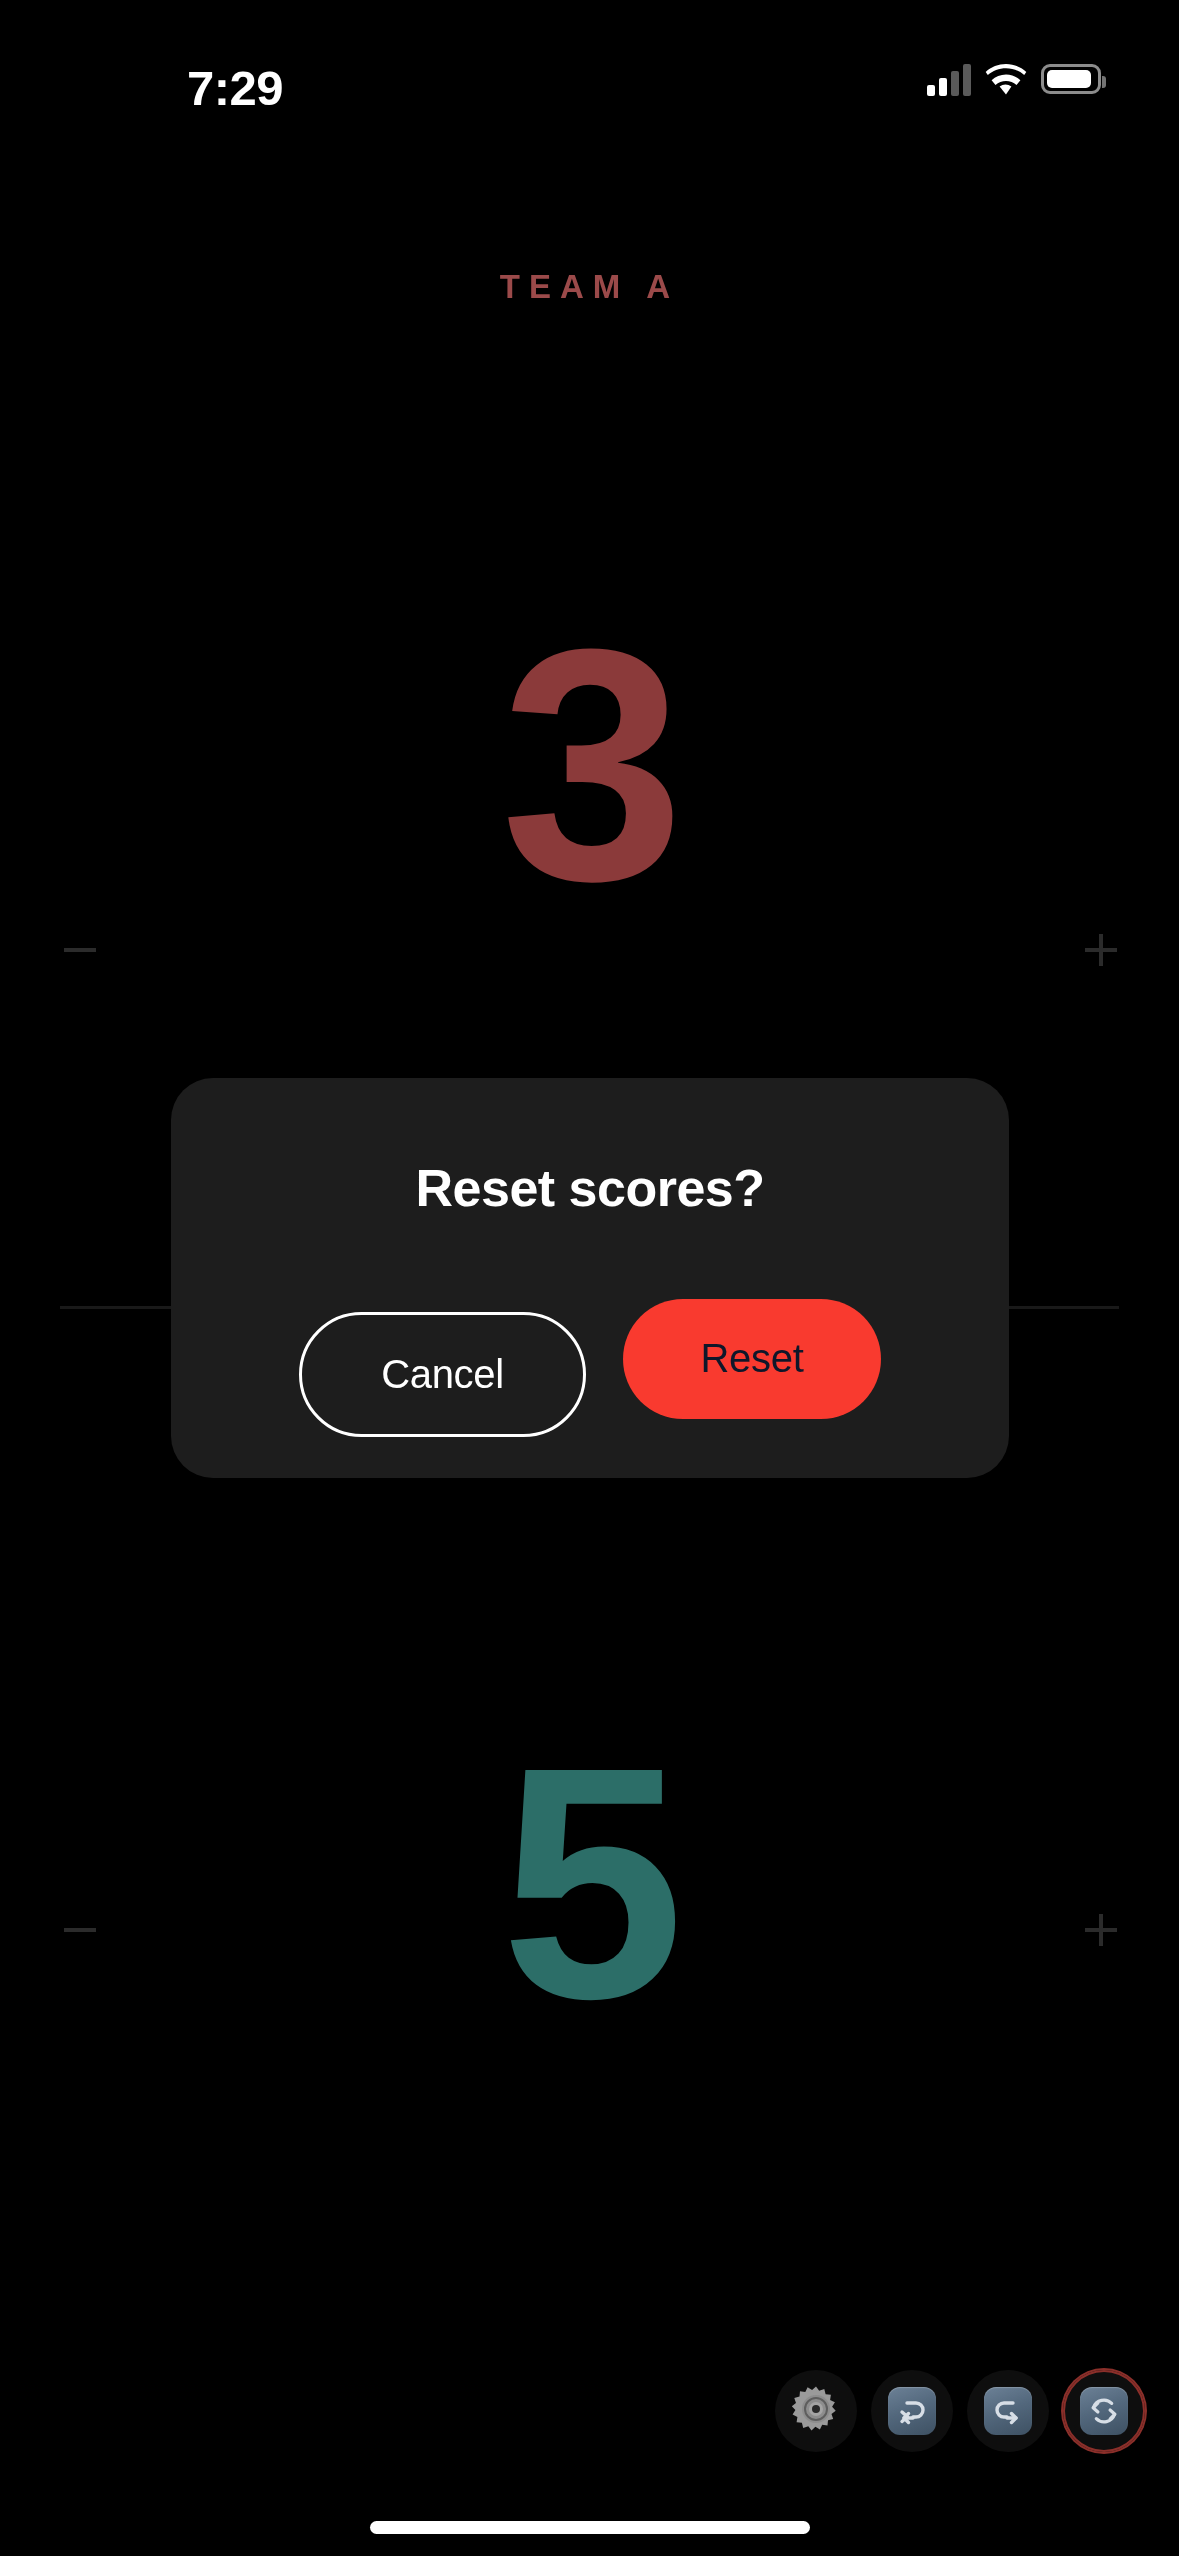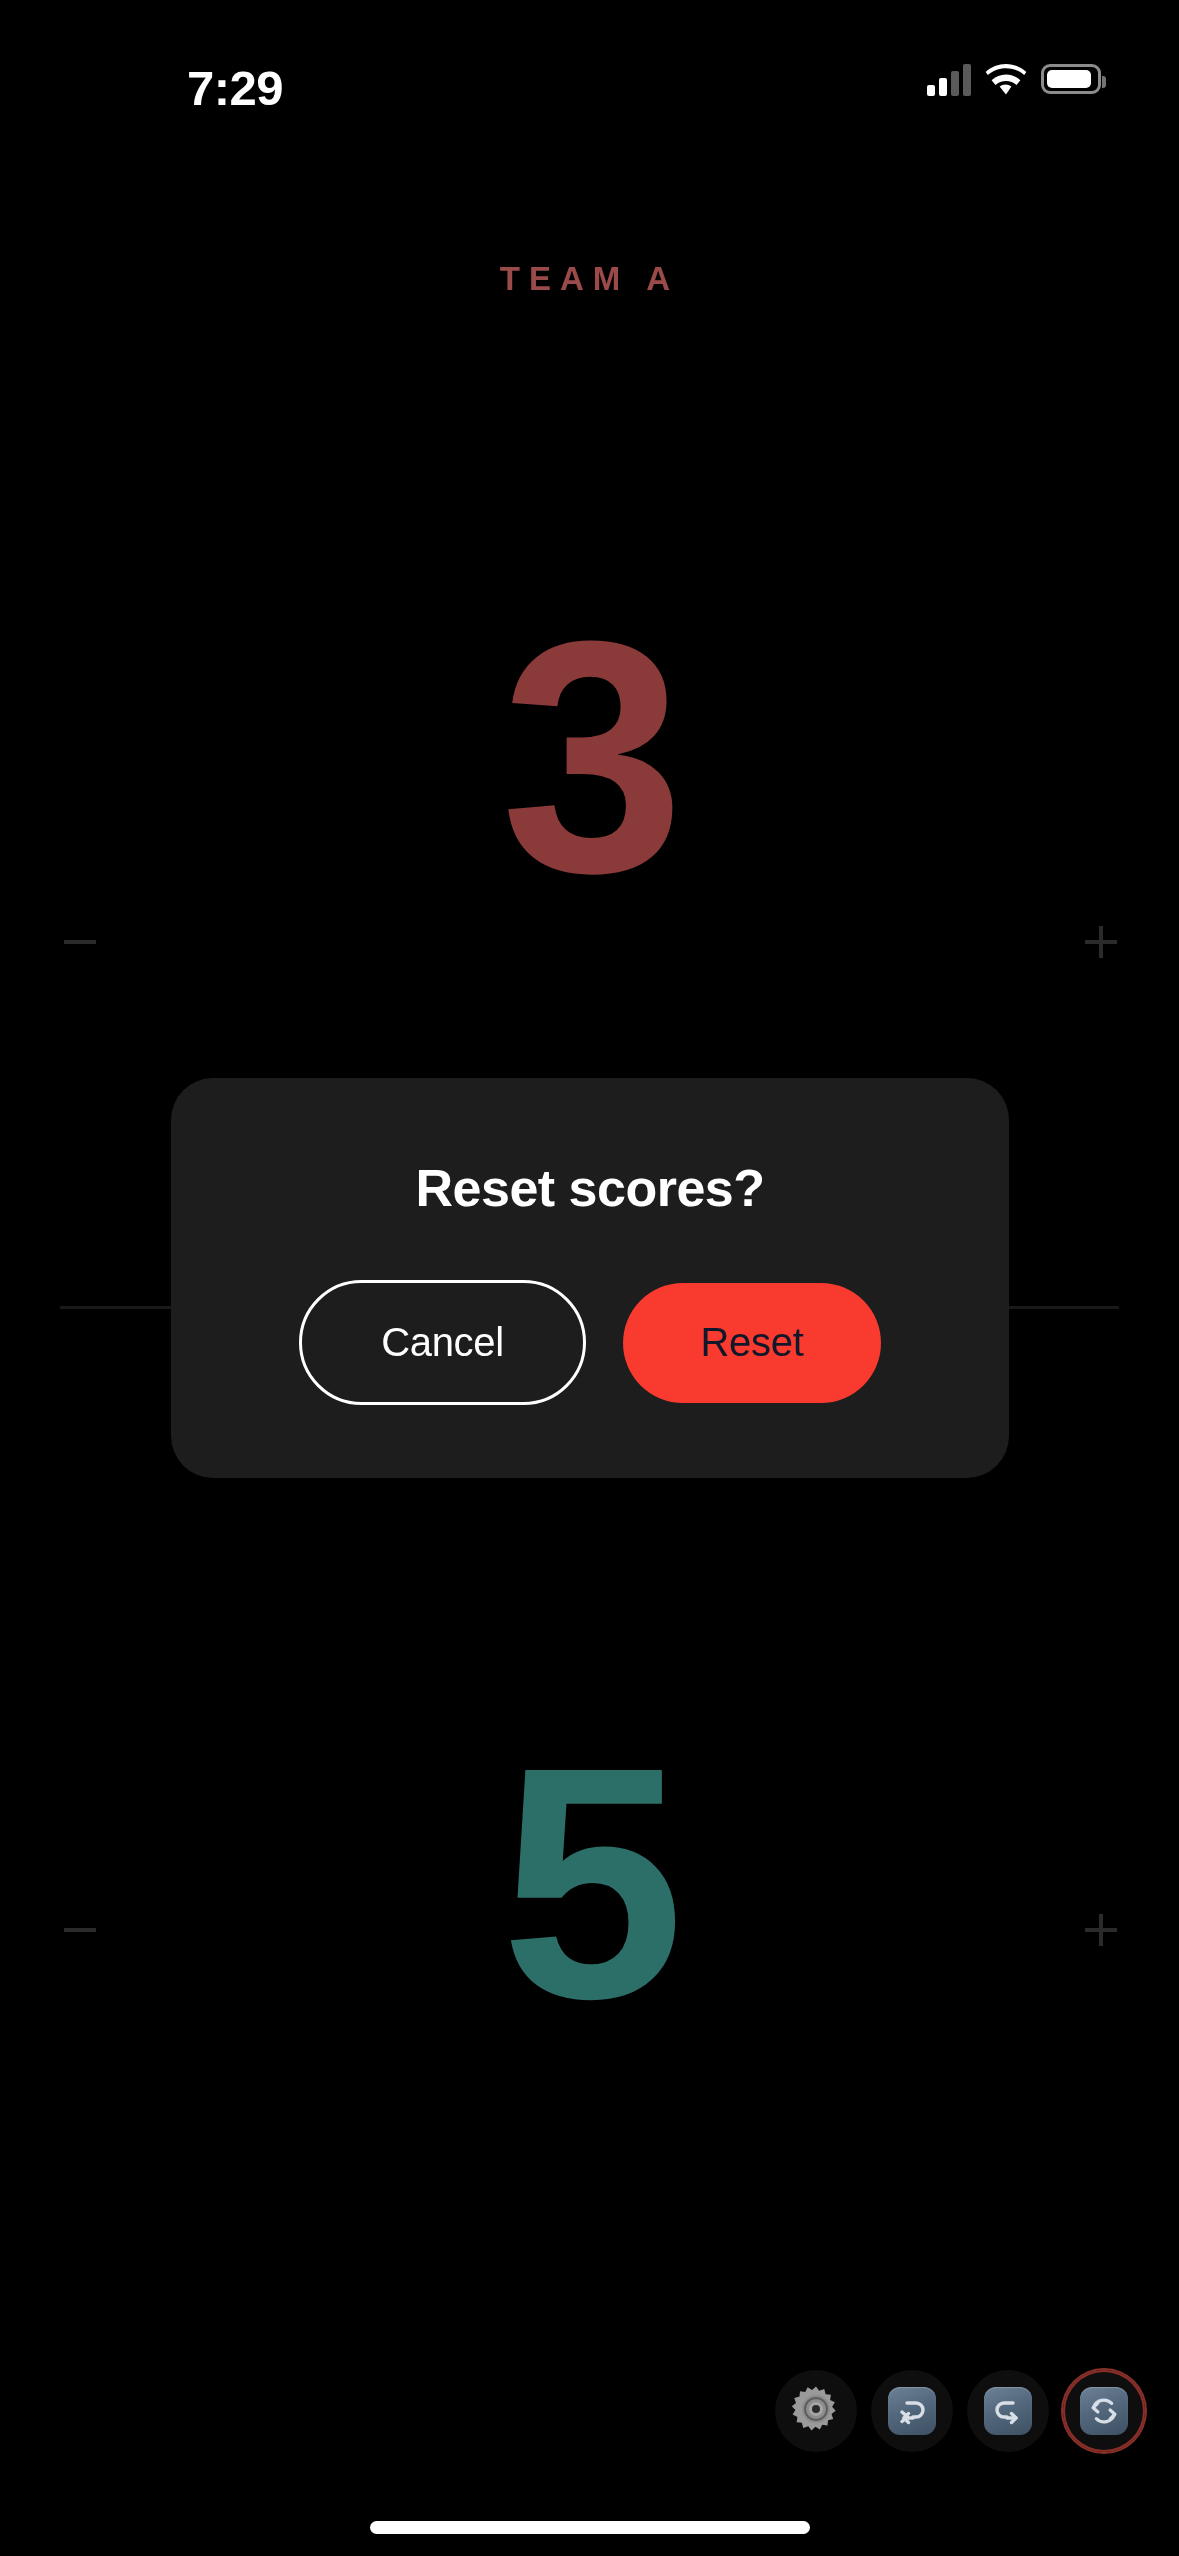--- a/index.html
+++ b/index.html
@@ -28,21 +28,21 @@
   .wifi { width:42px; height:31px; }
   .batt { position:relative; width:60px; height:30px; border:3px solid rgba(255,255,255,.55);
           border-radius:9px; }
   .batt::after { content:""; position:absolute; right:-8px; top:9px; width:4px; height:12px;
                  background:rgba(255,255,255,.45); border-radius:0 3px 3px 0; }
   .batt-fill { position:absolute; left:3px; top:3px; bottom:3px; width:44px;
                background:#fff; border-radius:5px; }
 
   
   .team-panel { position:absolute; left:0; width:1179px; }
-  #panel-a { top:142px; height:1157px; }
+  #panel-a { top:150px; height:1157px; }
   #panel-b { top:1308px; height:1000px; }
 
   .team-label {
     position:absolute; left:0; width:1179px; text-align:center;
     font-size:33px; font-weight:600; letter-spacing:9px;
   }
   #panel-a .team-label { top:118px; }
   #panel-b .team-label { top:56px; opacity:0; }
 
   .score {
@@ -83,21 +83,21 @@
     position:absolute; left:0; top:202px; width:838px;
     display:flex; justify-content:center; align-items:center; gap:37px;
   }
   .btn {
     display:flex; align-items:center; justify-content:center;
     font-size:40px; font-weight:400; letter-spacing:-0.3px;
     border-radius:70px; cursor:pointer; user-select:none;
   }
   .btn-cancel {
     width:287px; height:125px; background:transparent;
-    border:3px solid #ffffff; color:#fff;
+    border:3px solid #ffffff; color:#fff;margin-top:32px;
   }
   .btn-reset {
     width:258px; height:120px; background:#f93a2f;
     border:none; color:#0f172a;text-align:center;
   }
 
   
   .toolbar {
     position:absolute; right:34px; bottom:104px;
     display:flex; align-items:center; gap:14px;

